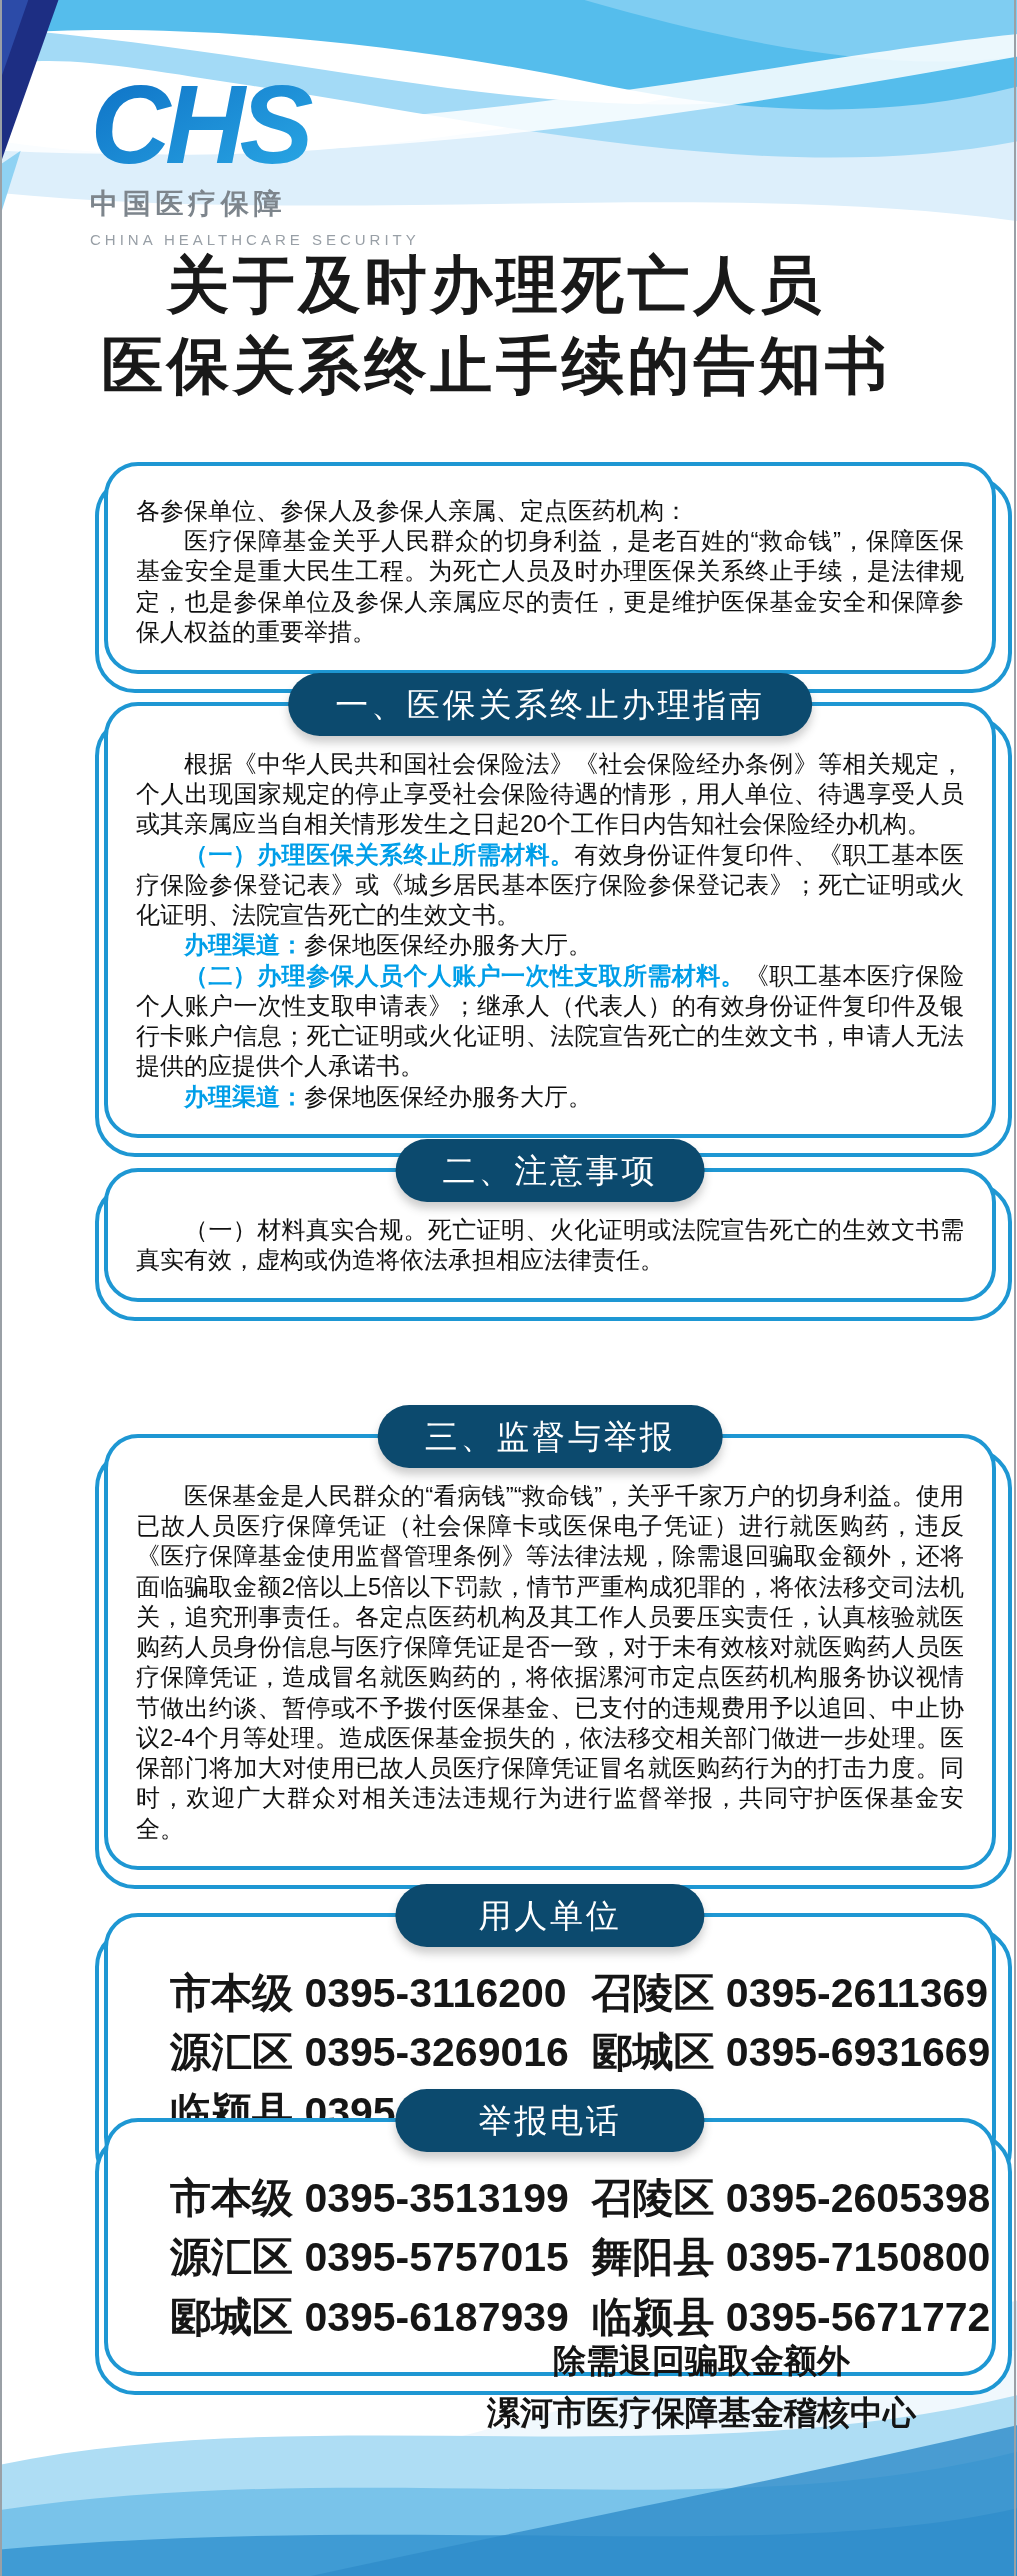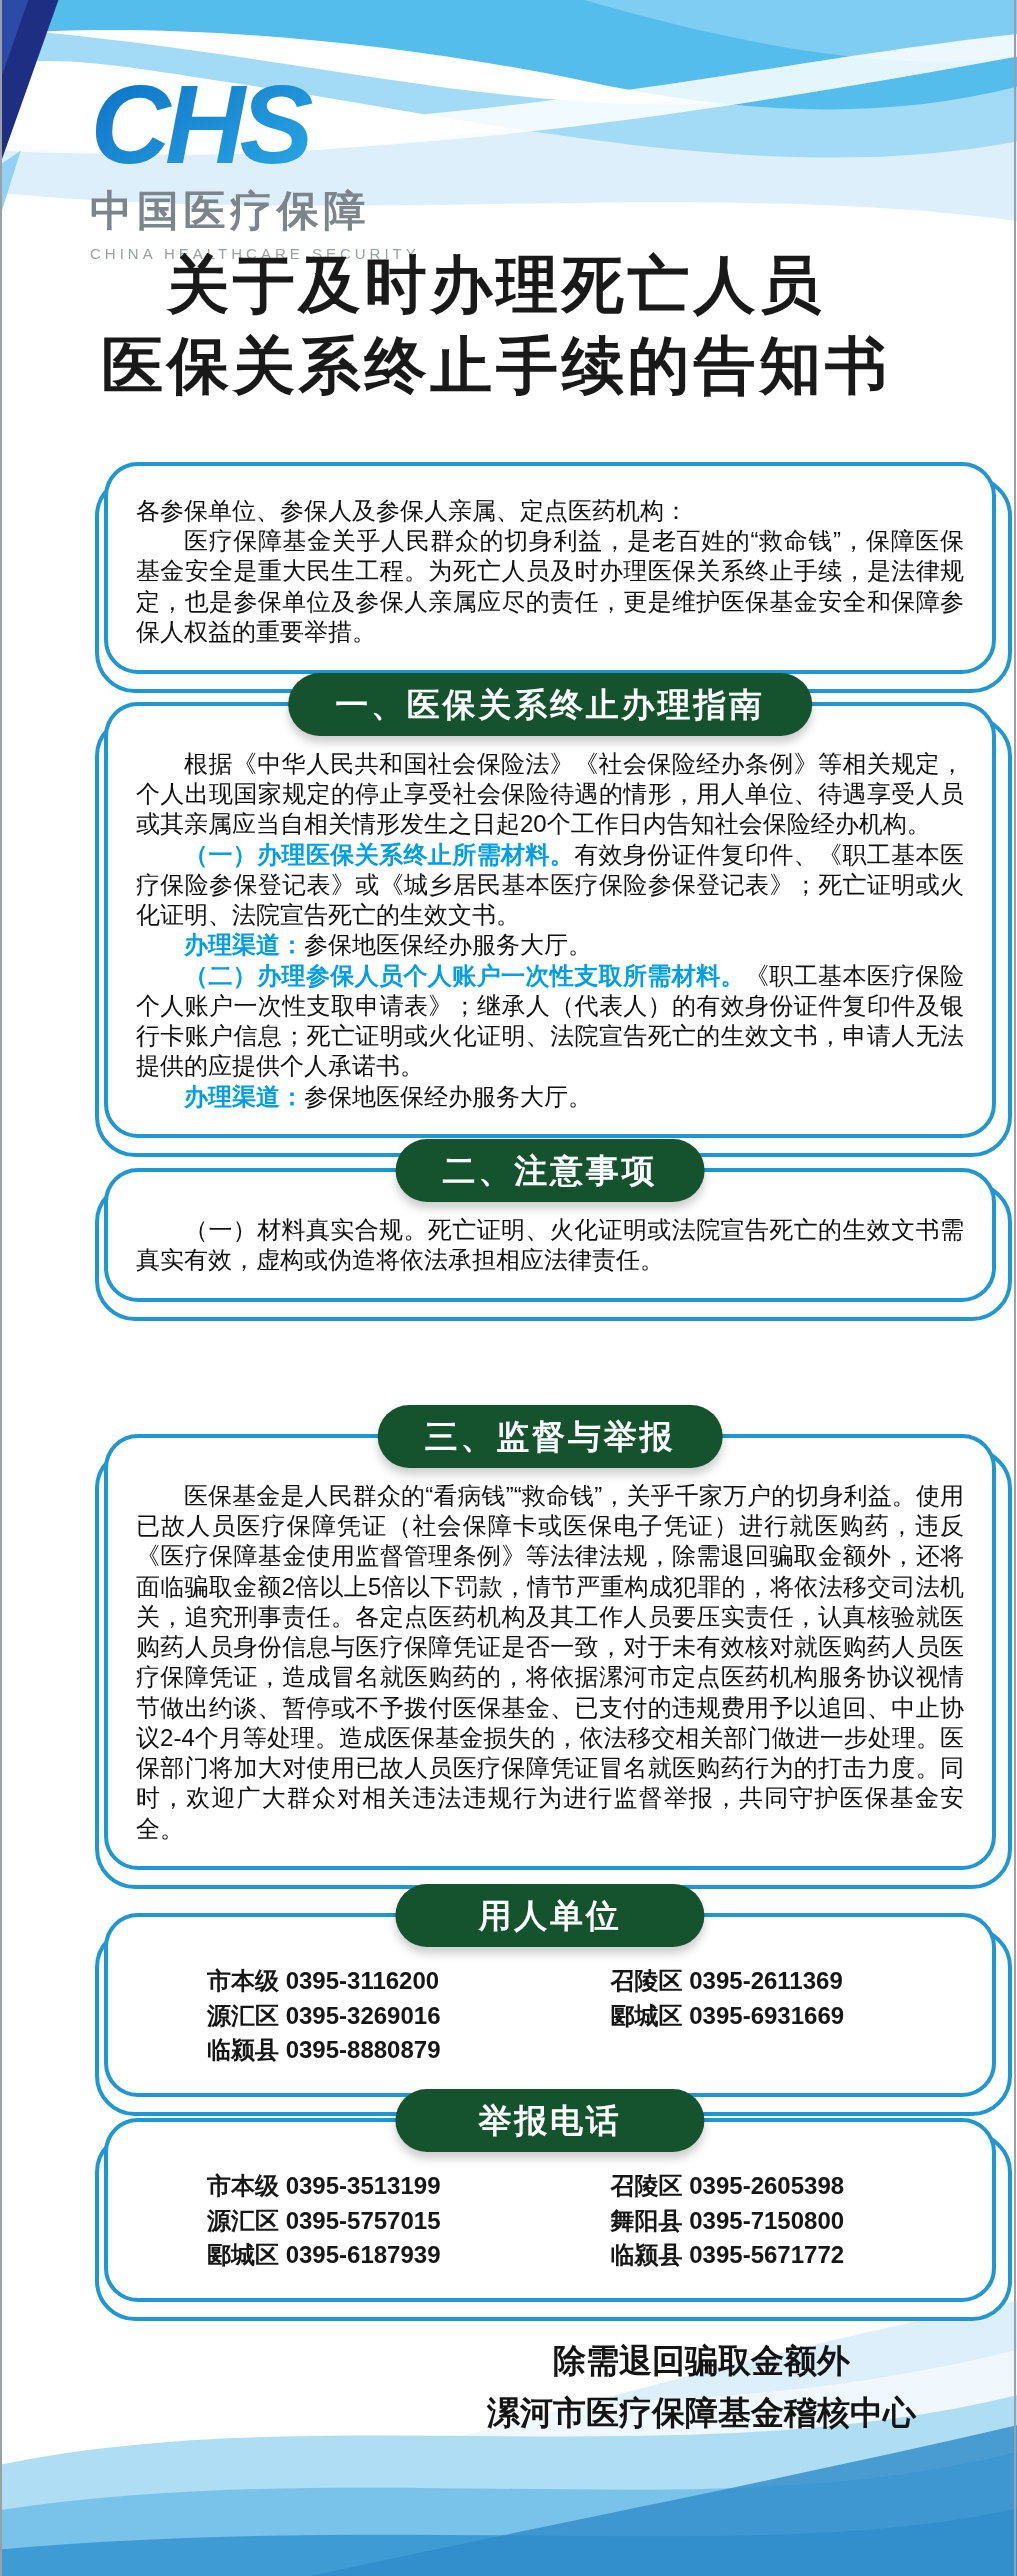--- a/index.html
+++ b/index.html
@@ -15,21 +15,21 @@
     content:"";position:absolute;top:0;bottom:0;width:1.9px;background:#9aa0a6;z-index:60;
   }
   body::before{left:0;}
   body::after{right:1.9px;}
 
   
   .banner{position:absolute;top:0;left:0;width:1018px;height:241px;z-index:1;}
   .logo{position:absolute;top:73px;left:90px;z-index:5;}
   .logo-mark{display:block;}
   .logo-cn{
-    font-size:42px;font-weight:bold;color:#7d858c;letter-spacing:4.7px;line-height:1;
+    font-size:28px;font-weight:bold;color:#7d858c;letter-spacing:4.7px;line-height:1;
     margin-top:5.7px;
   }
   .logo-en{
     font-size:15px;color:#989fa6;letter-spacing:4px;line-height:1;margin-top:14px;
   }
 
   
   .title{
     position:absolute;top:245px;left:0;width:992px;z-index:5;
     text-align:center;
@@ -46,41 +46,41 @@
   }
   .panel{
     position:relative;
     border:4.7px solid #1e97d3;border-radius:34px;background:#fff;
     box-sizing:border-box;width:100%;
     padding:30px 28px 22.6px 28px;
   }
   .panel.with-pill{padding-top:43px;}
   .pill{
     position:absolute;top:-33px;left:50%;transform:translateX(-50%);
-    background:#14532d;color:#ffffff;
-    font-size:33px;font-weight:bold;letter-spacing:2.8px;
+    background:#0c4a6e;color:#ffffff;
+    font-size:33px;font-weight:normal;letter-spacing:2.8px;
     line-height:1;padding:15px 47px;border-radius:38px;white-space:nowrap;
     box-shadow:0 6.6px 8.5px rgba(60,60,60,.25);
     z-index:6;
   }
   .pill.narrow{padding:15px 83px;}
 
   .para{
     margin:0;font-size:24px;line-height:1.26;text-align:justify;color:#111;
   }
   .para.indent{text-indent:2em;}
   .lead{color:#009ee8;font-weight:bold;}
 
   
   .phone-grid{
     display:grid;grid-template-columns:1fr 1fr;column-gap:22.6px;
     padding:3.8px 9.4px 1.9px 34px;
   }
   .phone-cell{
-    font-size:24px;font-weight:bold;line-height:1.45;color:#161616;white-space:nowrap;margin-left:37px;
+    font-size:41px;font-weight:bold;line-height:1.45;color:#161616;white-space:nowrap;
   }
 
   
   .footer{
     position:absolute;top:2335px;left:386px;width:631px;z-index:10;
     text-align:center;font-size:33px;font-weight:bold;color:#141414;line-height:1.58;
   }
 
   
   .bottom-waves{position:absolute;left:0;bottom:0;width:1018px;height:283px;z-index:2;}

